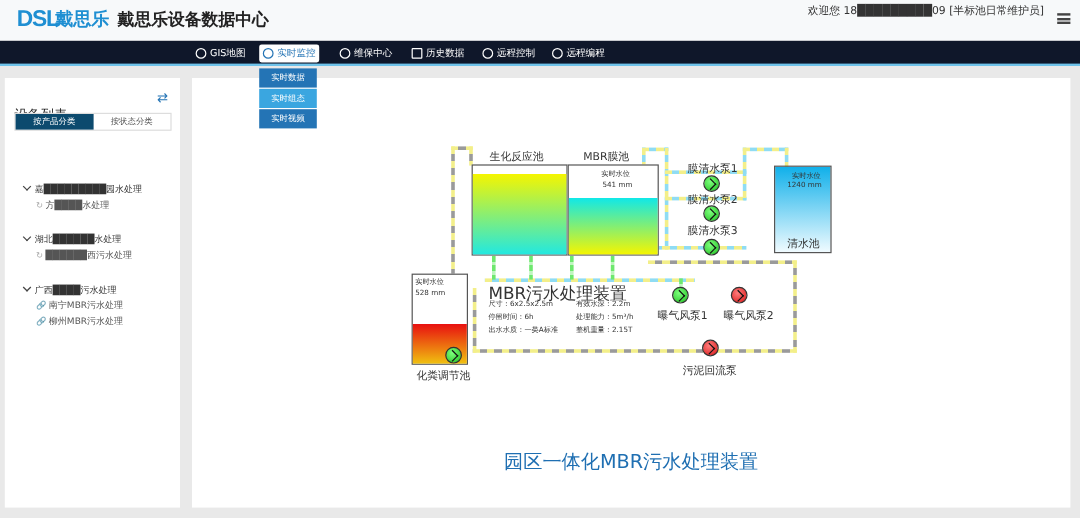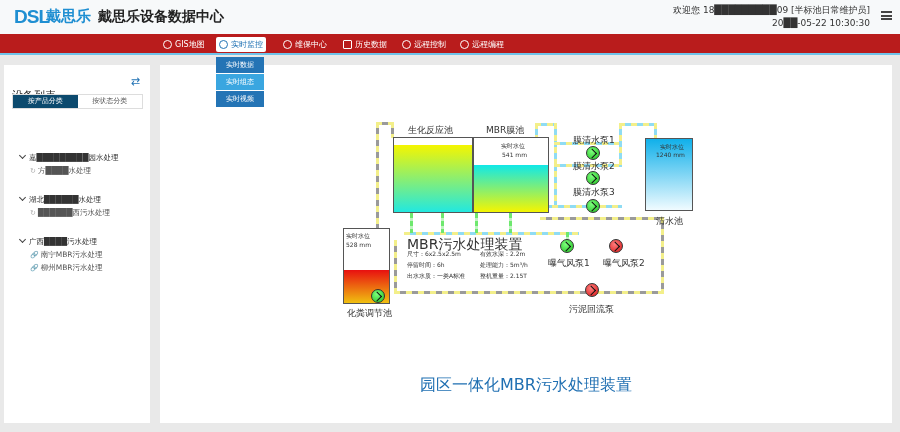--- a/index.html
+++ b/index.html
@@ -4,21 +4,21 @@
 <style>
   * { box-sizing: border-box; margin: 0; padding: 0; }
   html, body { width: 900px; height: 432px; overflow: hidden; background: #e9e9e9; font-family: "DejaVu Sans", "Liberation Sans", sans-serif; }
   .topbar { position: absolute; left: 0; top: 0; width: 900px; height: 34px; background: #f7f9fa; }
   .logo { position: absolute; left: 14px; top: 6px; font-family: "Liberation Sans", sans-serif; font-weight: bold; font-size: 19px; color: #1f8fd2; letter-spacing: -1px; }
   .logo-cn { position: absolute; left: 46px; top: 7px; font-size: 15px; font-weight: bold; color: #1f8fd2; }
   .app-title { position: absolute; left: 98px; top: 8px; font-size: 14px; font-weight: bold; color: #222; }
   .userinfo { position: absolute; right: 30px; top: 4px; font-size: 9px; color: #333; text-align: right; line-height: 13px; }
   .menu-icon { position: absolute; right: 8px; top: 11px; width: 11px; height: 9px; border-top: 2px solid #444; border-bottom: 2px solid #444; }
   .menu-icon::after { content: ""; position: absolute; left: 0; right: 0; top: 1.5px; height: 2px; background: #444; }
-  .navbar { position: absolute; left: 0; top: 34px; width: 900px; height: 21px; background: #b91c1c; border-bottom: 2px solid #6fc3ea; }
+  .navbar { position: absolute; left: 0; top: 34px; width: 900px; height: 21px; background: #0f172a; border-bottom: 2px solid #6fc3ea; }
   .nav-item { position: absolute; top: 3px; height: 15px; font-size: 8px; color: #fff; display: flex; align-items: center; gap: 3px; padding: 0 3px; white-space: nowrap; }
   .nav-item.active { background: #fff; color: #2474b5; border-radius: 2px; }
   .nav-ico { width: 9px; height: 9px; border: 1.2px solid currentColor; border-radius: 50%; display: inline-block; }
   .nav-ico.sq { border-radius: 1px; }
   .dropdown { position: absolute; left: 216px; top: 57px; width: 48px; z-index: 5; }
   .dd-item { height: 16px; margin-bottom: 1px; background: #2474b5; color: #fff; font-size: 7px; text-align: center; line-height: 16px; }
   .dd-item.hl { background: #3aa6e0; }
   .sidebar { position: absolute; left: 4px; top: 65px; width: 146px; height: 358px; background: #fff; }
   .sb-title { position: absolute; left: 8px; top: 23px; font-size: 11px; color: #222; }
   .sb-swap { position: absolute; right: 10px; top: 10px; font-size: 11px; color: #2474b5; }
@@ -52,21 +52,20 @@
 </style>
 </head>
 <body>
 
 <div class="topbar">
   <span class="logo">DSL</span>
   <span class="logo-cn">戴思乐</span>
   <span class="app-title">戴思乐设备数据中心</span>
   <div class="userinfo">
     <div>欢迎您  18█████████09 [半标池日常维护员]</div>
-    <div>20██-05-22 10:30:30</div>
   </div>
   <div class="menu-icon"></div>
 </div>
 
 <div class="navbar">
   <div class="nav-item" style="left:160px">
       <span class="nav-ico"></span>
       <span>GIS地图</span>
     </div>
   <div class="nav-item active" style="left:216px">
@@ -156,21 +155,21 @@
   <div style="position:absolute;left:313px;top:72px;width:76px;height:76px;border:1px solid #555;background:#fff">
     <div style="position:absolute;left:0;right:0;bottom:0;height:47px;background:linear-gradient(#10e8e8,#f5f500)"></div>
     <span class="sm" style="left:27px;top:3px">实时水位</span>
     <span class="sm" style="left:28px;top:12px">541  mm</span>
   </div>
 
   <div style="position:absolute;left:485px;top:73px;width:48px;height:73px;border:1px solid #555;background:linear-gradient(#10b0ea,#f0fbff)">
     <span class="sm" style="left:14px;top:3px">实时水位</span>
     <span class="sm" style="left:10px;top:11px">1240  mm</span>
   </div>
-  <span class="lbl" style="left:496px;top:150px">清水池</span>
+  <span class="lbl" style="left:496px;top:132px">清水池</span>
 
   <div style="position:absolute;left:183px;top:163px;width:47px;height:76px;border:1px solid #555;background:#fff">
     <div style="position:absolute;left:0;right:0;bottom:0;height:33px;background:linear-gradient(#e81010,#f0c010)"></div>
     <span class="sm" style="left:2px;top:2px">实时水位</span>
     <span class="sm" style="left:2px;top:11px">528   mm</span>
   </div>
   <span class="lbl" style="left:187px;top:242px">化粪调节池</span>
   <div class="pump g" style="left:211px;top:224px"></div>
 
   <span class="lbl" style="left:413px;top:69px">膜清水泵1</span>

